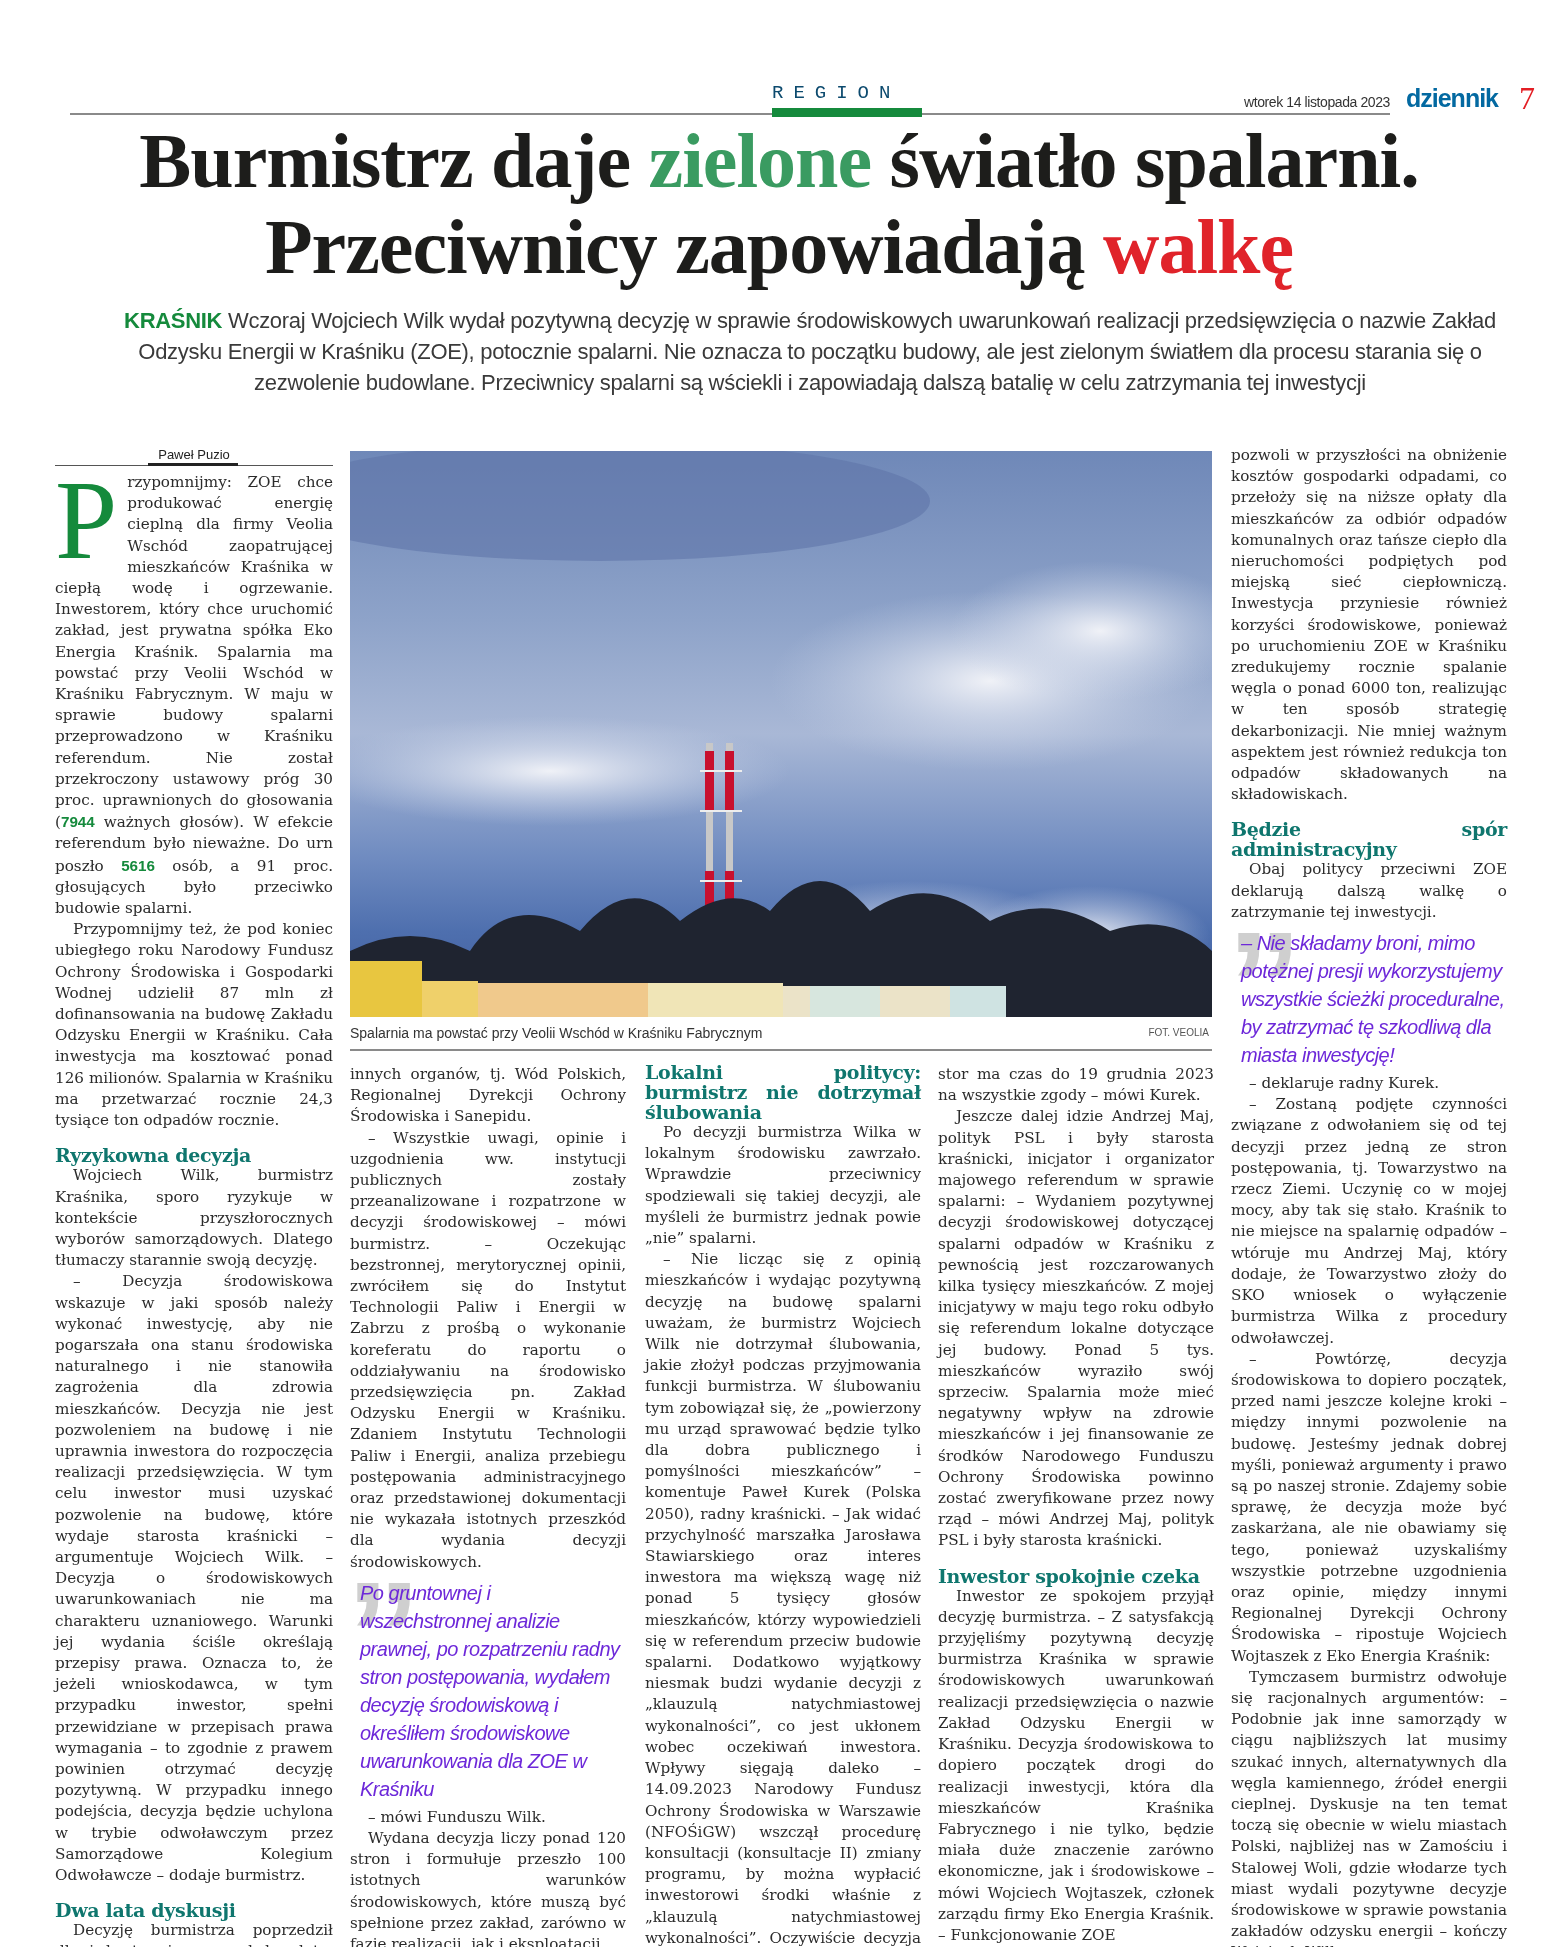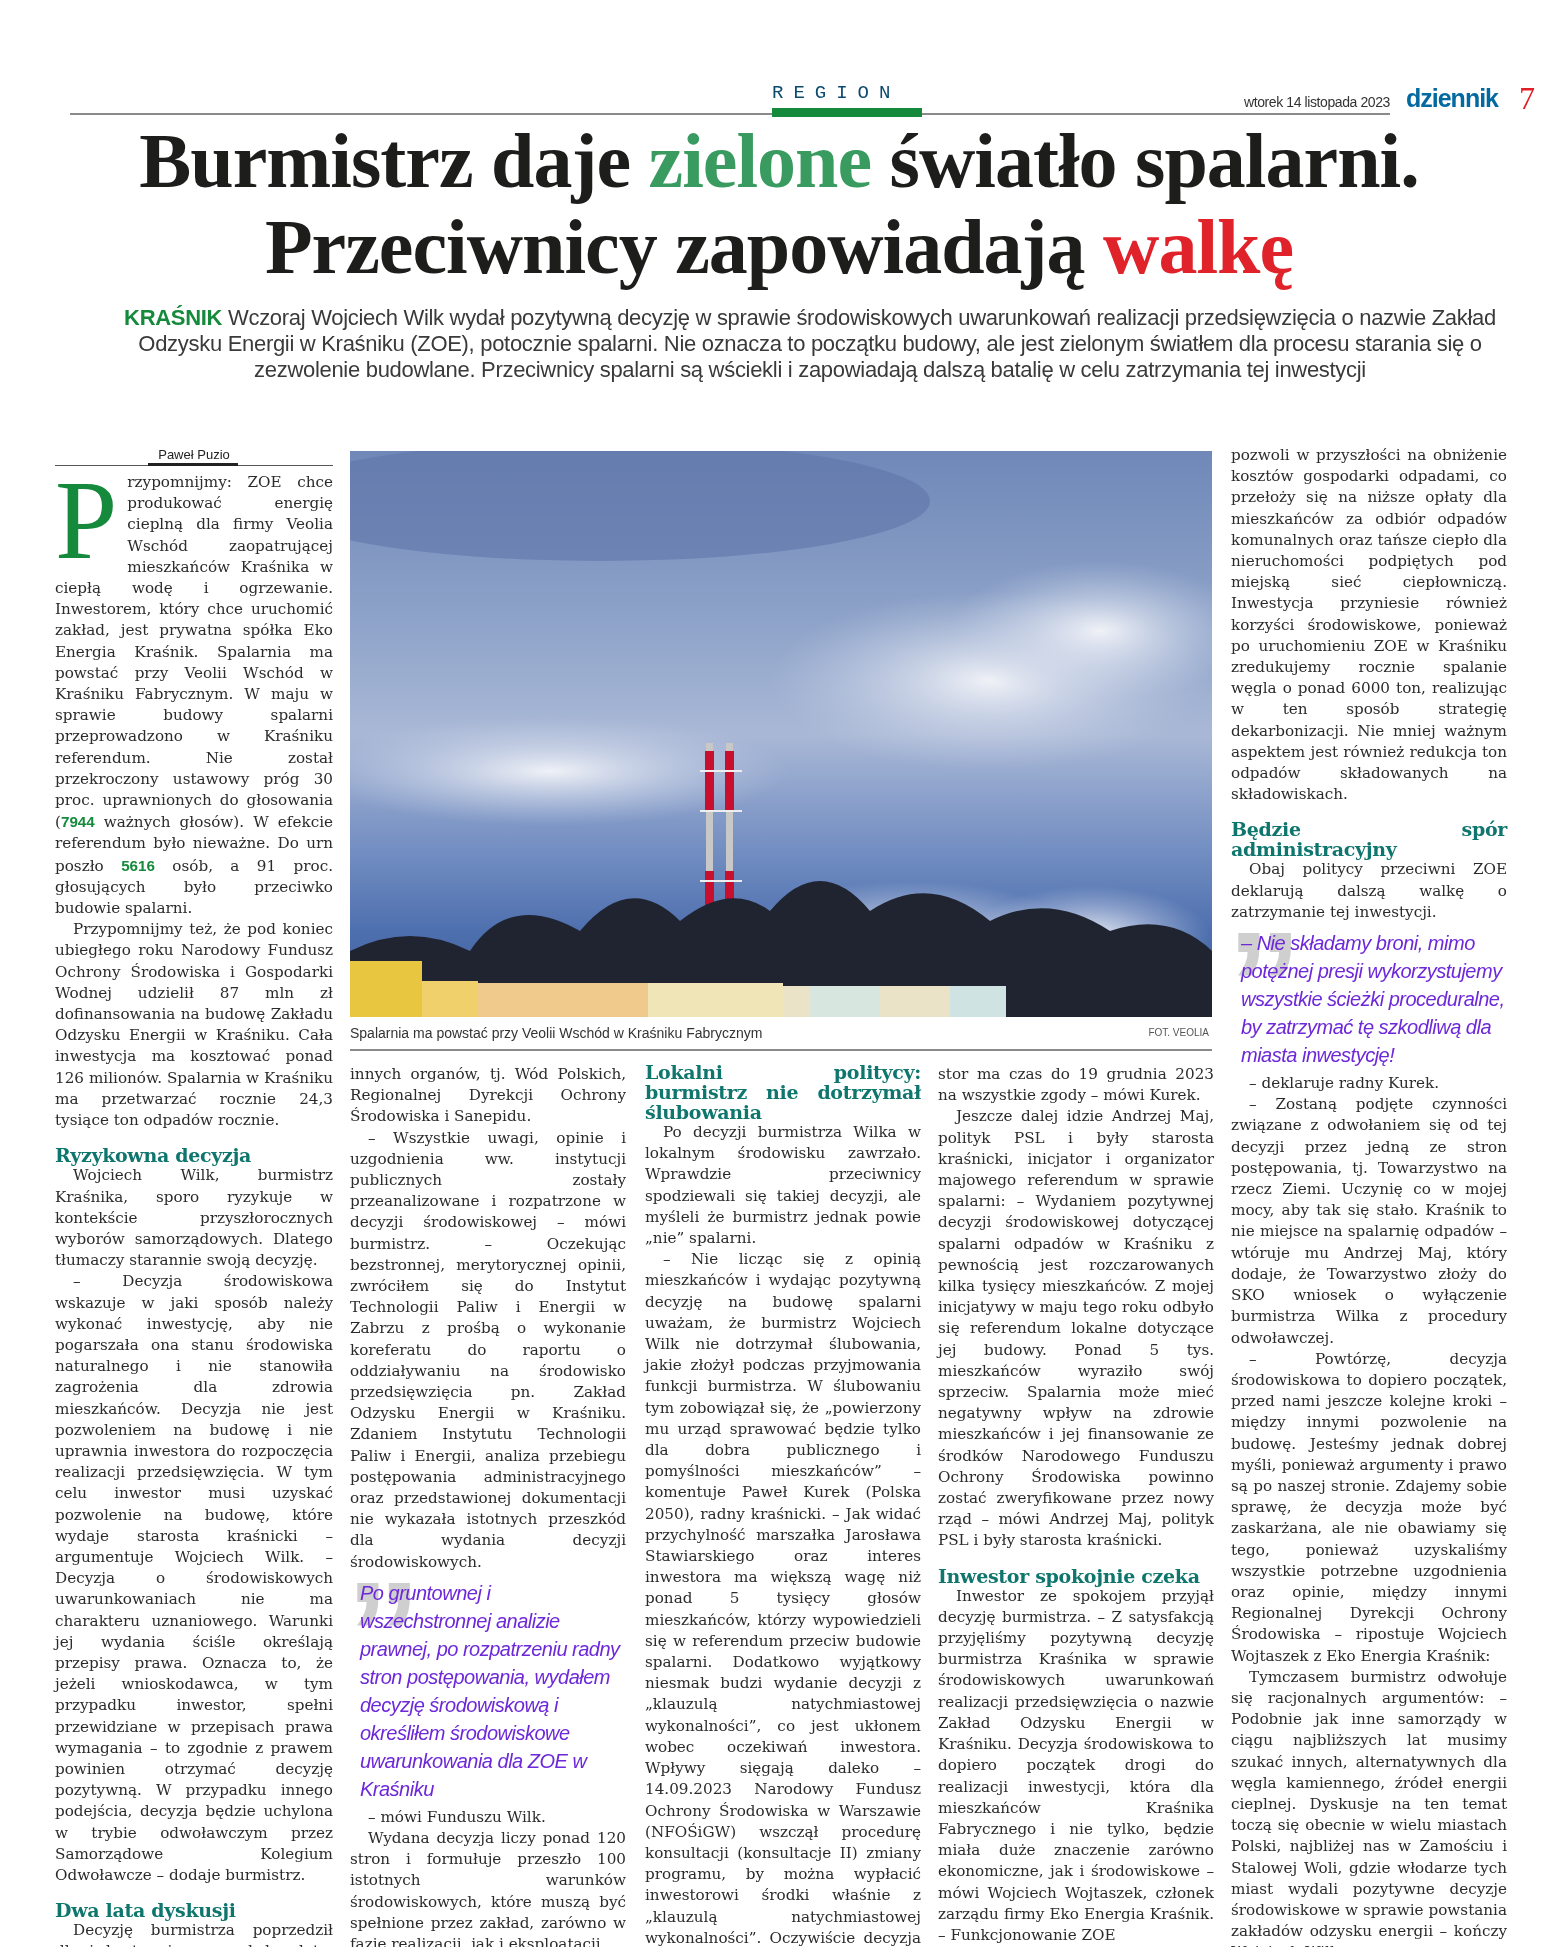--- a/index.html
+++ b/index.html
@@ -28,21 +28,21 @@
   }
   h1.headline {
     position: absolute; left: 0; width: 1558px; top: 118px; text-align: center;
     font-family: "Liberation Serif", serif; font-weight: bold; font-size: 78px; line-height: 86px;
     color: #1d1d1b; letter-spacing: -1px;
   }
   .hl-green { color: #3a9b61; }
   .hl-red { color: #e0232a; }
   .lead {
     position: absolute; left: 110px; width: 1400px; top: 305px; text-align: center;
-    font-family: "Liberation Sans", sans-serif; font-size: 22px; line-height: 26px; color: #3a3a3a;
+    font-family: "Liberation Sans", sans-serif; font-size: 22px; line-height: 31px; color: #3a3a3a;
     letter-spacing: -0.3px;
   }
   .lead .place { color: #158a3c; font-weight: bold; }
   .byline {
     position: absolute; left: 55px; top: 447px; width: 278px; text-align: center;
     font-family: "Liberation Sans", sans-serif; font-size: 13px; color: #222;
   }
   .byline-rule { position: absolute; left: 55px; top: 465px; width: 278px; height: 1px; background: #555; }
   .byline-under { position: absolute; left: 148px; top: 463px; width: 90px; height: 3px; background: #222; }
 

